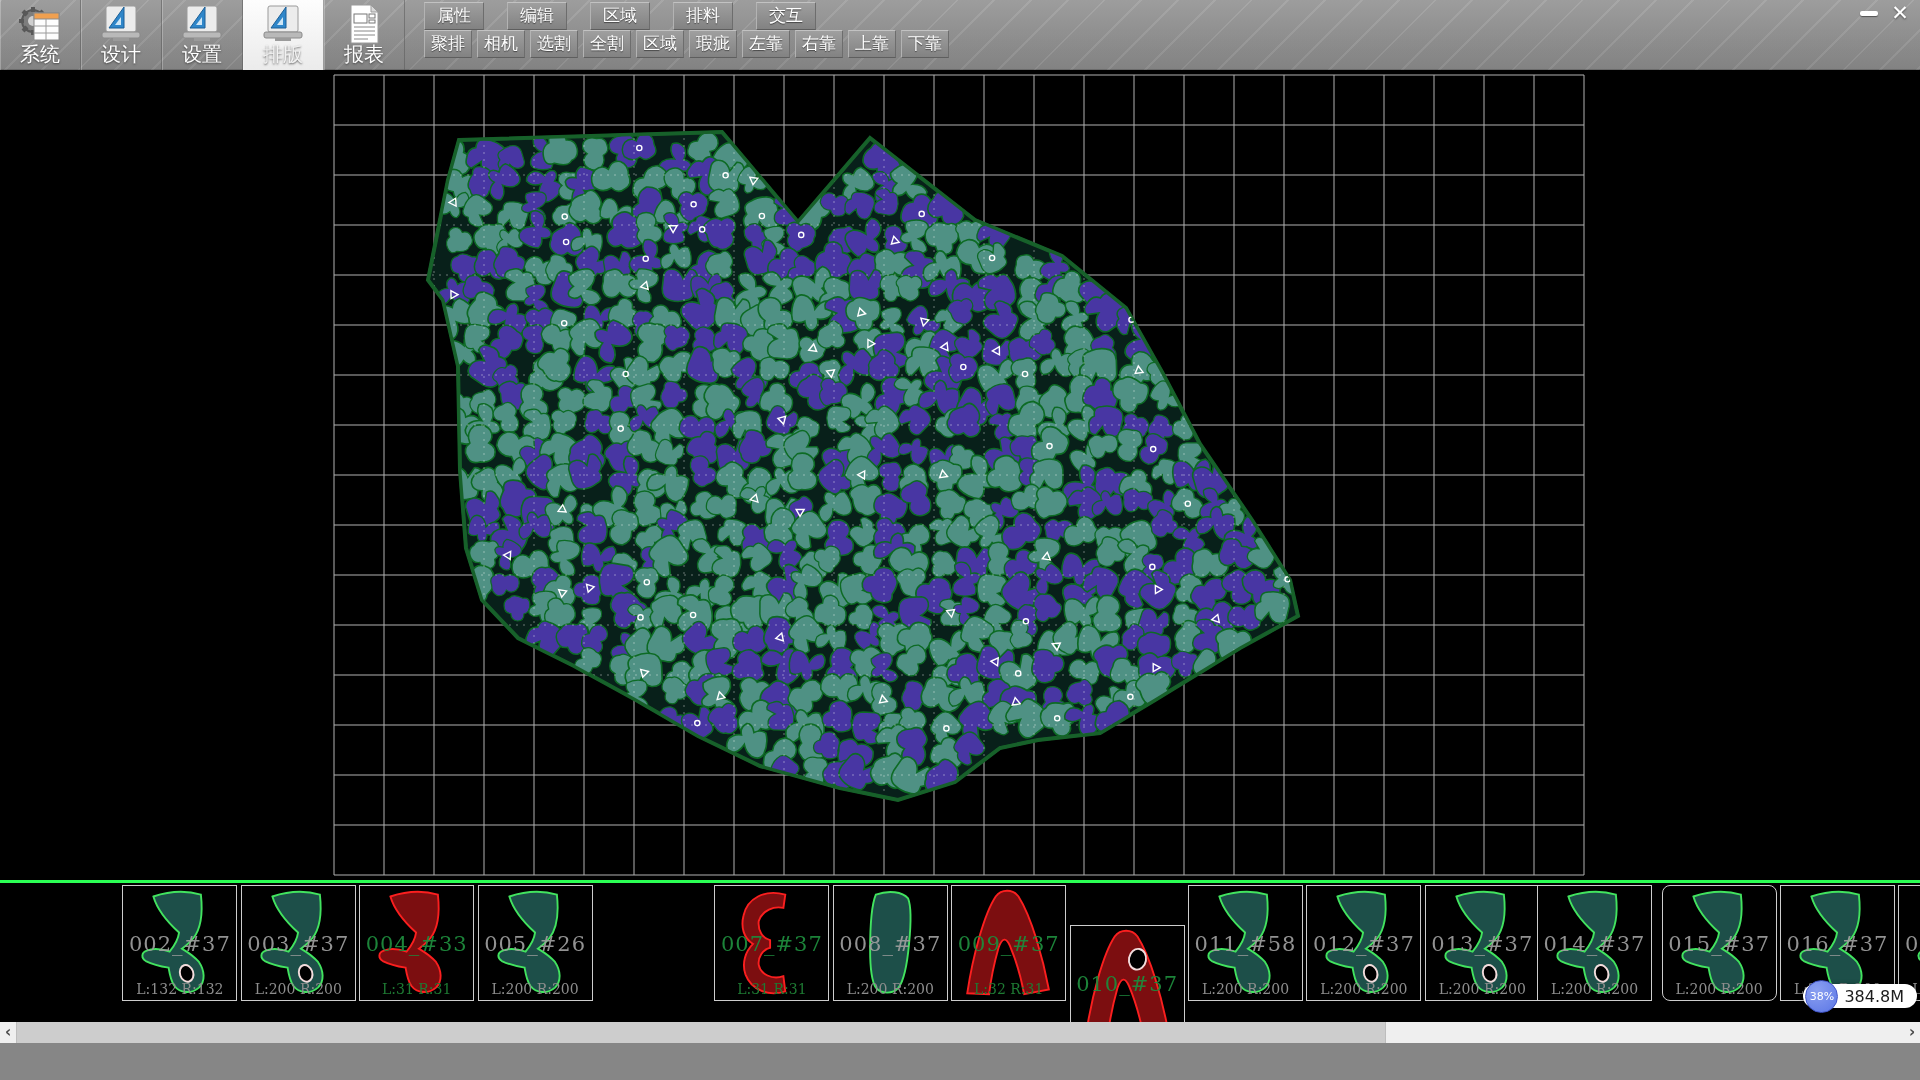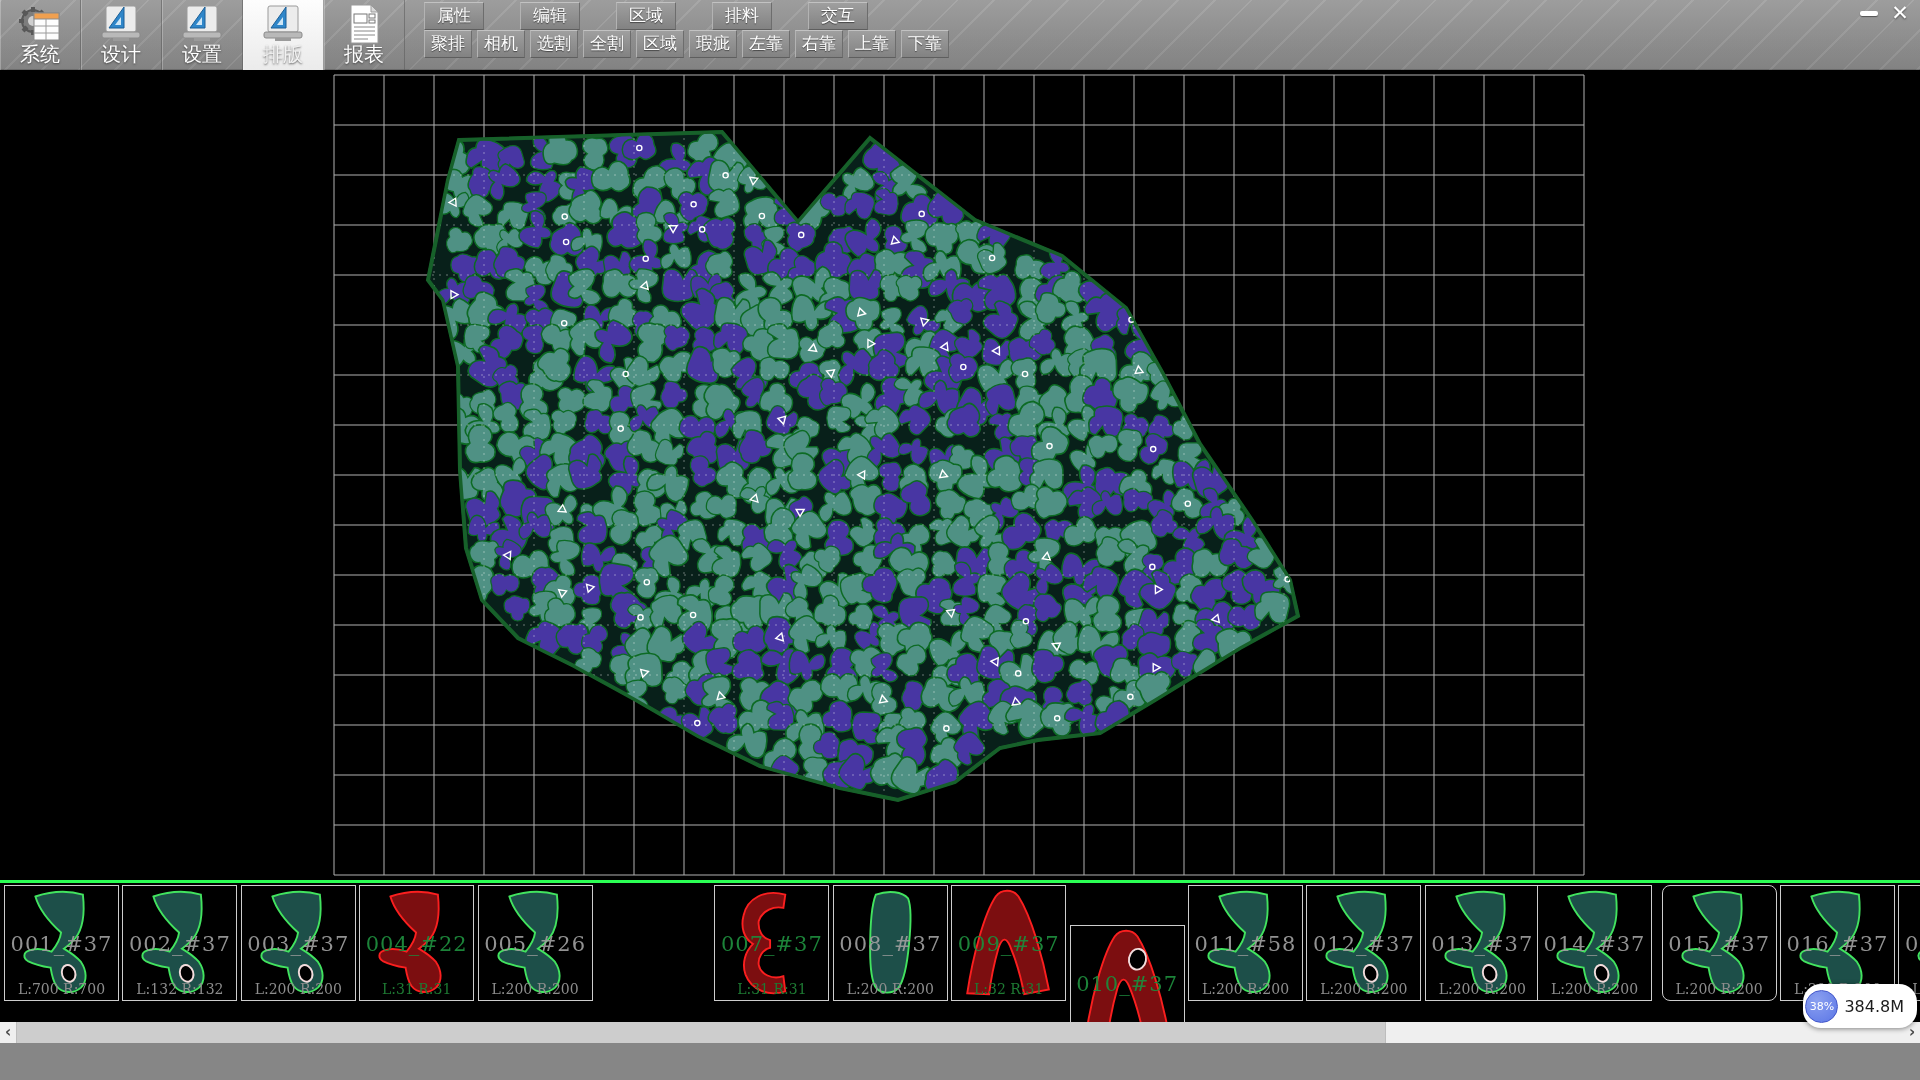--- a/index.html
+++ b/index.html
@@ -15,21 +15,21 @@
   #tab-bar{position:absolute;left:0;top:0;height:70px;display:flex;z-index:3;}
   .tab{width:80px;height:70px;display:flex;flex-direction:column;align-items:center;
     border-right:1px solid rgba(90,90,90,.55);box-shadow:inset 1px 0 0 rgba(255,255,255,.25);cursor:default;}
   .tab.selected{background:linear-gradient(#fdfdfd,#ebebeb);}
   .tab .icn{margin-top:4px;width:44px;height:40px;display:flex;align-items:center;justify-content:center;}
   .tab .lbl{font-size:20px;color:#fff;text-shadow:0 1px 2px rgba(60,60,60,.9);line-height:20px;text-align:center;}
   .tab.selected .lbl{color:#f2f2f2;text-shadow:0 1px 2px rgba(90,90,90,.95);}
 
   #menus{position:absolute;left:424px;top:0;z-index:3;}
   .mrow{position:absolute;left:0;display:flex;}
-  #menu-row1{top:2px;gap:13px;}
+  #menu-row1{top:2px;}
   #menu-row2{top:30px;}
   .mbtn{height:26px;line-height:25px;text-align:center;color:#fff;font-size:17px;
     text-shadow:0 1px 1px rgba(50,50,50,.8);
     background:linear-gradient(#9f9f9f,#828282);
     border:1px solid;border-color:#c2c2c2 #6d6d6d #5e5e5e #b3b3b3;cursor:default;}
   #menu-row1 .mbtn{width:58px;margin-right:23px;}
   #menu-row2 .mbtn{width:46px;margin-right:5px;}
 
   #win-controls{position:absolute;right:4px;top:3px;display:flex;z-index:4;}
   #btn-min{width:30px;height:18px;display:flex;align-items:flex-end;justify-content:center;padding-bottom:5px;box-sizing:border-box;}
@@ -48,21 +48,21 @@
   .cell svg{position:absolute;left:6px;top:1px;}
   .cell .nm{position:absolute;left:0;top:46px;width:100%;text-align:center;
     font-family:"DejaVu Serif","Liberation Serif",serif;font-size:21px;letter-spacing:1px;
     color:rgba(158,158,158,.92);}
   .cell .inf{position:absolute;left:0;bottom:3px;width:100%;text-align:center;
     font-family:"DejaVu Serif","Liberation Serif",serif;font-size:14px;color:#8d8d8d;}
   .cell.flagged .nm{color:rgba(30,138,60,.95);}
   .cell.flagged .inf{color:#1e7a33;}
 
   
-  #status-badge{position:absolute;right:3px;top:984px;height:44px;border-radius:18px;background:#fff;
+  #status-badge{position:absolute;right:3px;top:984px;height:24px;border-radius:18px;background:#fff;
     display:flex;align-items:center;z-index:6;box-shadow:0 1px 5px rgba(0,0,0,.45);padding-right:13px;}
   #badge-circle{width:33px;height:33px;margin:1px 6px 1px 2px;border-radius:50%;
     background:radial-gradient(circle at 35% 30%,#8ba0f0,#5b76e6);
     border:1px solid #4256c9;display:flex;align-items:center;justify-content:center;
     color:#fff;font-size:11px;box-sizing:border-box;}
   #badge-mem{color:#1c1c1c;font-size:16px;}
 
   
   #hscroll{position:absolute;left:0;top:1022px;width:1920px;height:21px;background:#efefef;}
   #hs-left,#hs-right{position:absolute;top:0;width:16px;height:21px;color:#4a4a4a;font-size:15px;
@@ -911,49 +911,41 @@
           <path d="M0,-4 L4,3 L-4,3 Z" transform="translate(1016.5,632.4) rotate(111)"></path>
           <circle cx="1130.4" cy="626.8" r="2.6"></circle>
           <circle cx="697.3" cy="653.1" r="2.6"></circle>
           <circle cx="946.4" cy="658.4" r="2.6"></circle>
           <circle cx="1057.2" cy="648.3" r="2.6"></circle>
         </g>
       </svg></div>
 
   <div id="strip">
     <div id="strip-accent" style="background: rgb(43, 255, 84);"></div>
-  <div class="cell" style="left: 4px;">
+      <div class="cell" style="left: 122.4px;">
         <svg width="102" height="112" viewBox="0 0 100 118">
           <path d="M22,10 C40,4 58,4 72,8 C74,26 72,44 64,54 C60,59 56,62 52,65 C57,68 64,72 70,79 C76,88 77,99 70,106 C62,113 50,112 44,104 C40,98 39,91 38,85 C32,84 22,82 14,78 C9,75 9,69 15,67 C23,64 33,66 39,68 C44,62 48,56 49,48 C38,38 26,24 22,10 Z" fill="#1d4f49" stroke="#42e35f" stroke-width="2"></path>
           <ellipse cx="57" cy="91" rx="7" ry="9" transform="rotate(-18 57 91)" fill="#000" stroke="#f2dcdc" stroke-width="2"></ellipse>
         </svg>
-        <div class="nm">001_#37</div>
-        <div class="inf">L:700 R:700</div>
-      </div>
-      <div class="cell" style="left: 122.4px;">
+        <div class="nm">002_#37</div>
+        <div class="inf">L:132 R:132</div>
+      </div>
+      <div class="cell" style="left: 240.8px;">
         <svg width="102" height="112" viewBox="0 0 100 118">
           <path d="M22,10 C40,4 58,4 72,8 C74,26 72,44 64,54 C60,59 56,62 52,65 C57,68 64,72 70,79 C76,88 77,99 70,106 C62,113 50,112 44,104 C40,98 39,91 38,85 C32,84 22,82 14,78 C9,75 9,69 15,67 C23,64 33,66 39,68 C44,62 48,56 49,48 C38,38 26,24 22,10 Z" fill="#1d4f49" stroke="#42e35f" stroke-width="2"></path>
           <ellipse cx="57" cy="91" rx="7" ry="9" transform="rotate(-18 57 91)" fill="#000" stroke="#f2dcdc" stroke-width="2"></ellipse>
         </svg>
-        <div class="nm">002_#37</div>
-        <div class="inf">L:132 R:132</div>
-      </div>
-      <div class="cell" style="left: 240.8px;">
-        <svg width="102" height="112" viewBox="0 0 100 118">
-          <path d="M22,10 C40,4 58,4 72,8 C74,26 72,44 64,54 C60,59 56,62 52,65 C57,68 64,72 70,79 C76,88 77,99 70,106 C62,113 50,112 44,104 C40,98 39,91 38,85 C32,84 22,82 14,78 C9,75 9,69 15,67 C23,64 33,66 39,68 C44,62 48,56 49,48 C38,38 26,24 22,10 Z" fill="#1d4f49" stroke="#42e35f" stroke-width="2"></path>
-          <ellipse cx="57" cy="91" rx="7" ry="9" transform="rotate(-18 57 91)" fill="#000" stroke="#f2dcdc" stroke-width="2"></ellipse>
-        </svg>
         <div class="nm">003_#37</div>
         <div class="inf">L:200 R:200</div>
       </div>
       <div class="cell flagged" style="left: 359.2px;">
         <svg width="102" height="112" viewBox="0 0 100 118">
           <path d="M22,10 C40,4 58,4 72,8 C74,26 72,44 64,54 C60,59 56,62 52,65 C57,68 64,72 70,79 C76,88 77,99 70,106 C62,113 50,112 44,104 C40,98 39,91 38,85 C32,84 22,82 14,78 C9,75 9,69 15,67 C23,64 33,66 39,68 C44,62 48,56 49,48 C38,38 26,24 22,10 Z" fill="#7c0e10" stroke="#fb1f1f" stroke-width="2"></path>
         </svg>
-        <div class="nm">004_#22</div>
+        <div class="nm">004_#33</div>
         <div class="inf">L:31 R:31</div>
       </div>
       <div class="cell" style="left: 477.6px;">
         <svg width="102" height="112" viewBox="0 0 100 118">
           <path d="M22,10 C40,4 58,4 72,8 C74,26 72,44 64,54 C60,59 56,62 52,65 C57,68 64,72 70,79 C76,88 77,99 70,106 C62,113 50,112 44,104 C40,98 39,91 38,85 C32,84 22,82 14,78 C9,75 9,69 15,67 C23,64 33,66 39,68 C44,62 48,56 49,48 C38,38 26,24 22,10 Z" fill="#1d4f49" stroke="#42e35f" stroke-width="2"></path>
         </svg>
         <div class="nm">005_#26</div>
         <div class="inf">L:200 R:200</div>
       </div>
       <div class="cell flagged" style="left: 714.4px;">

